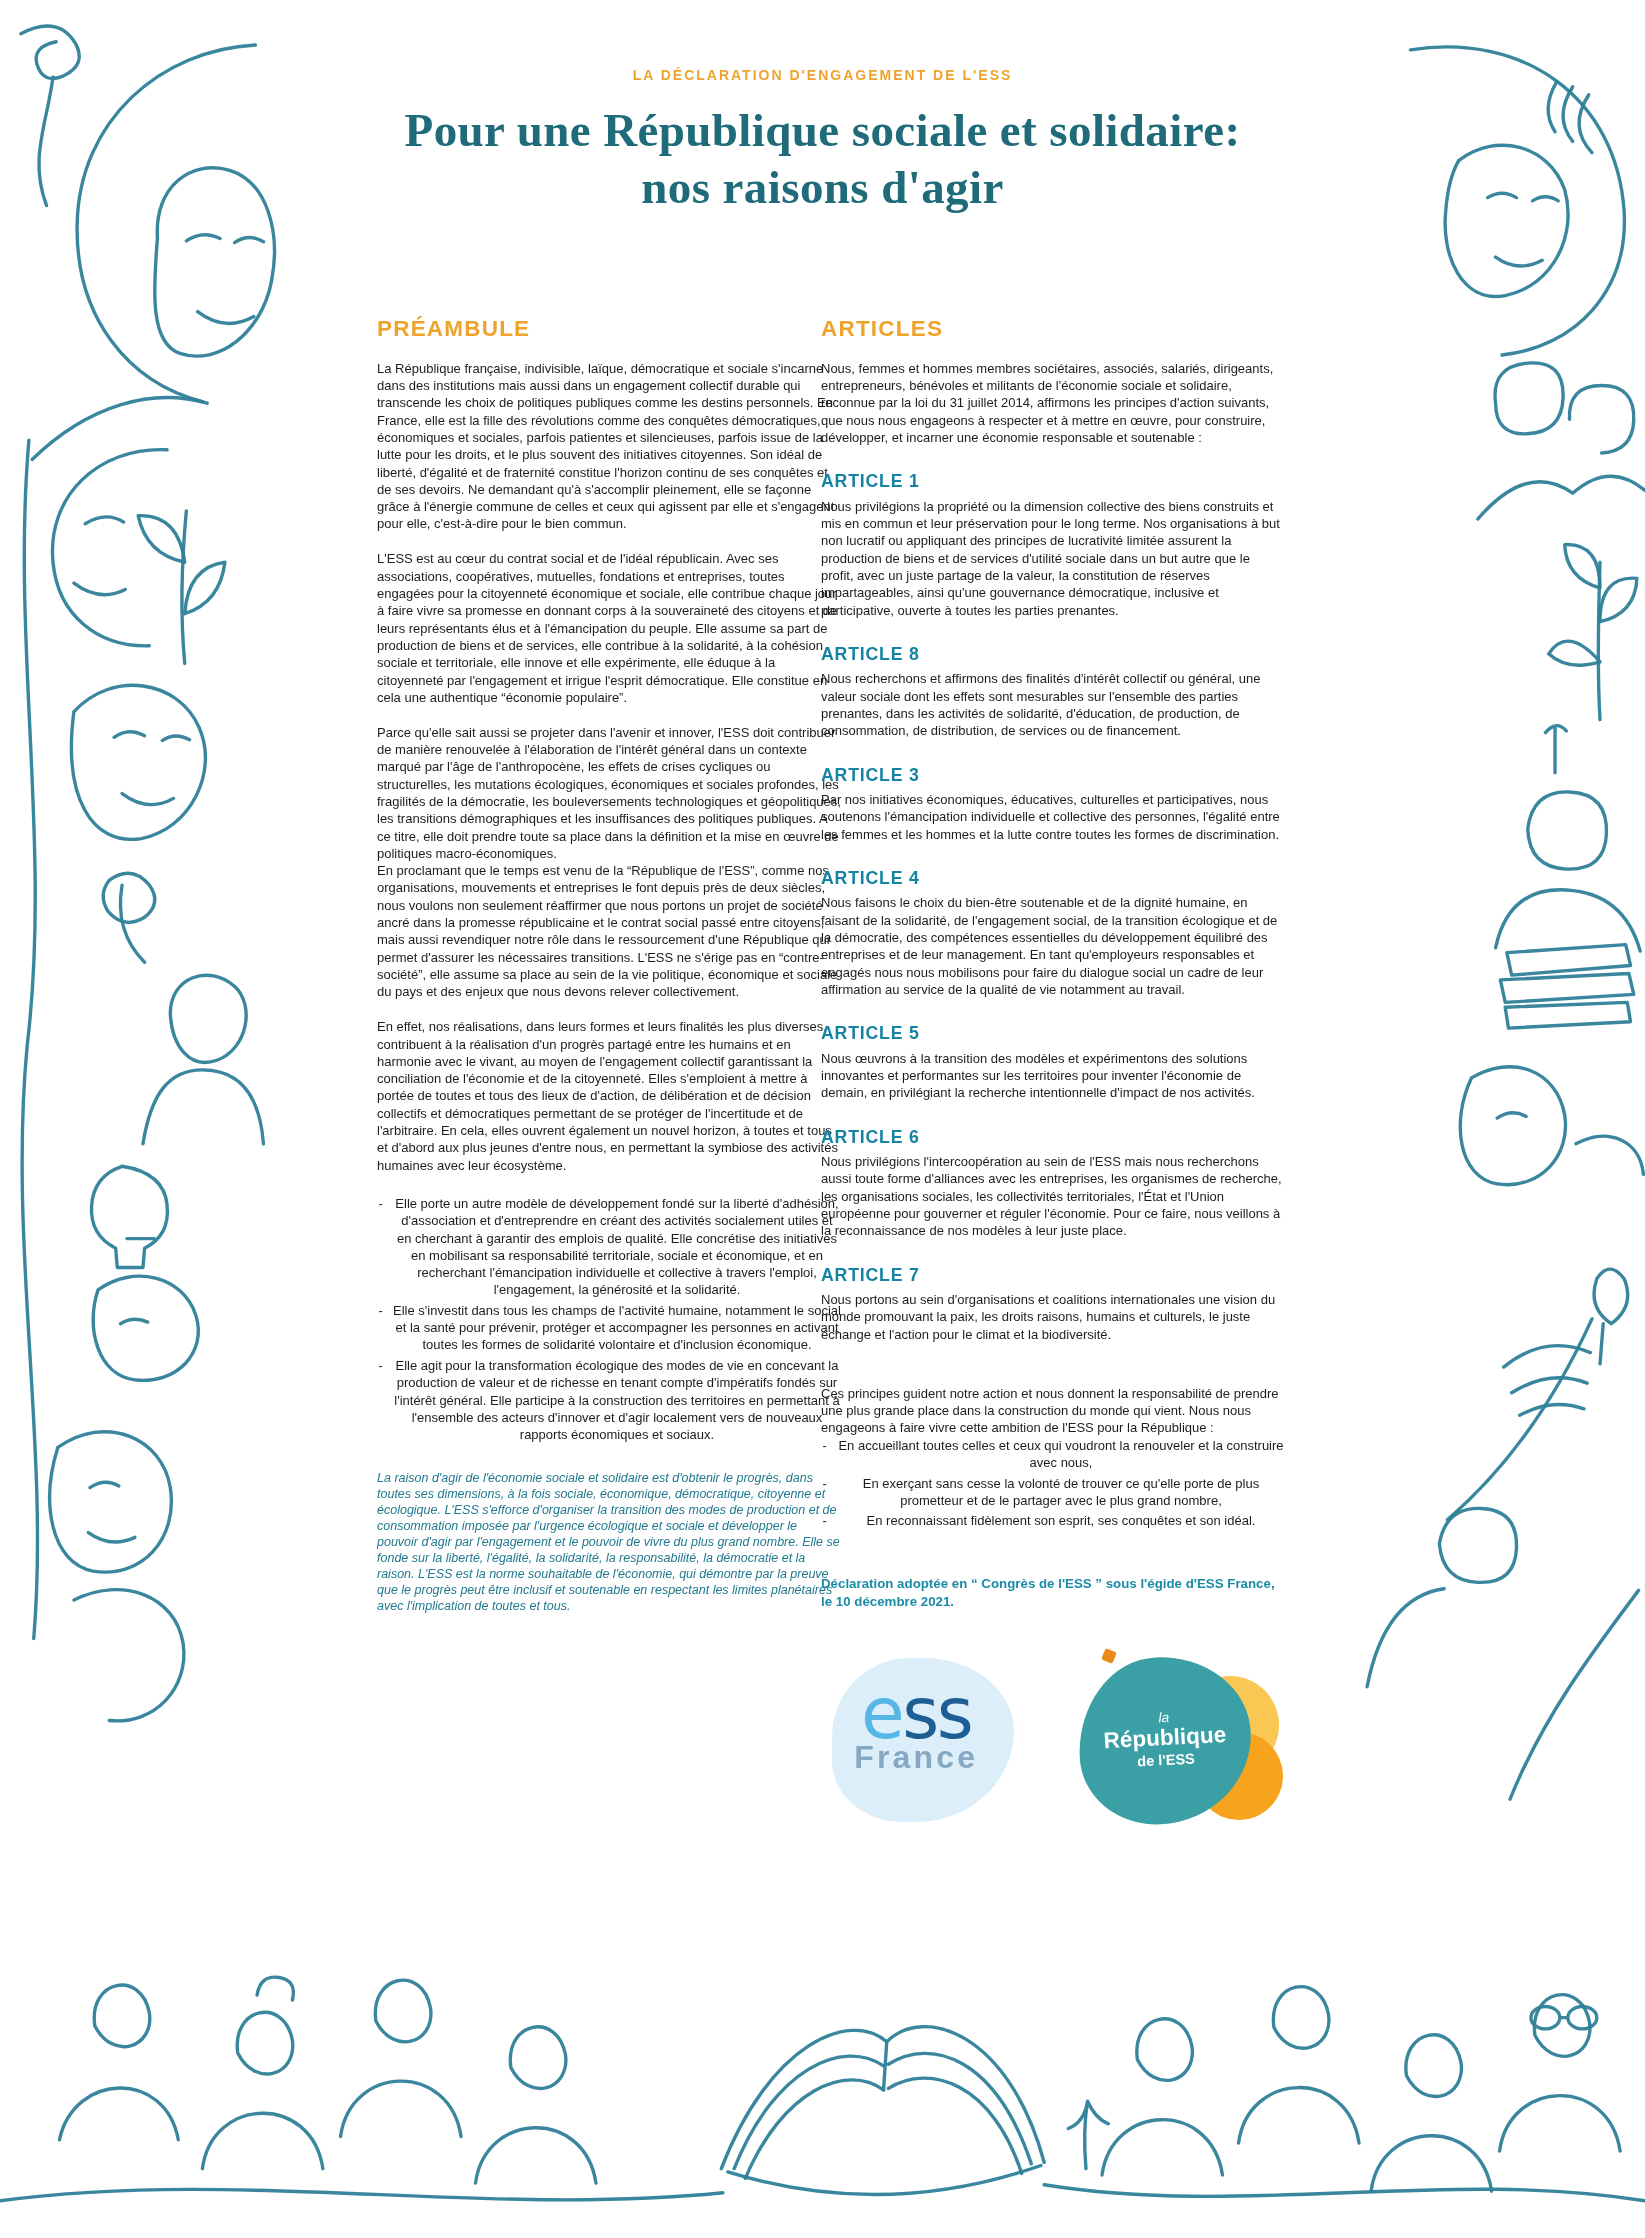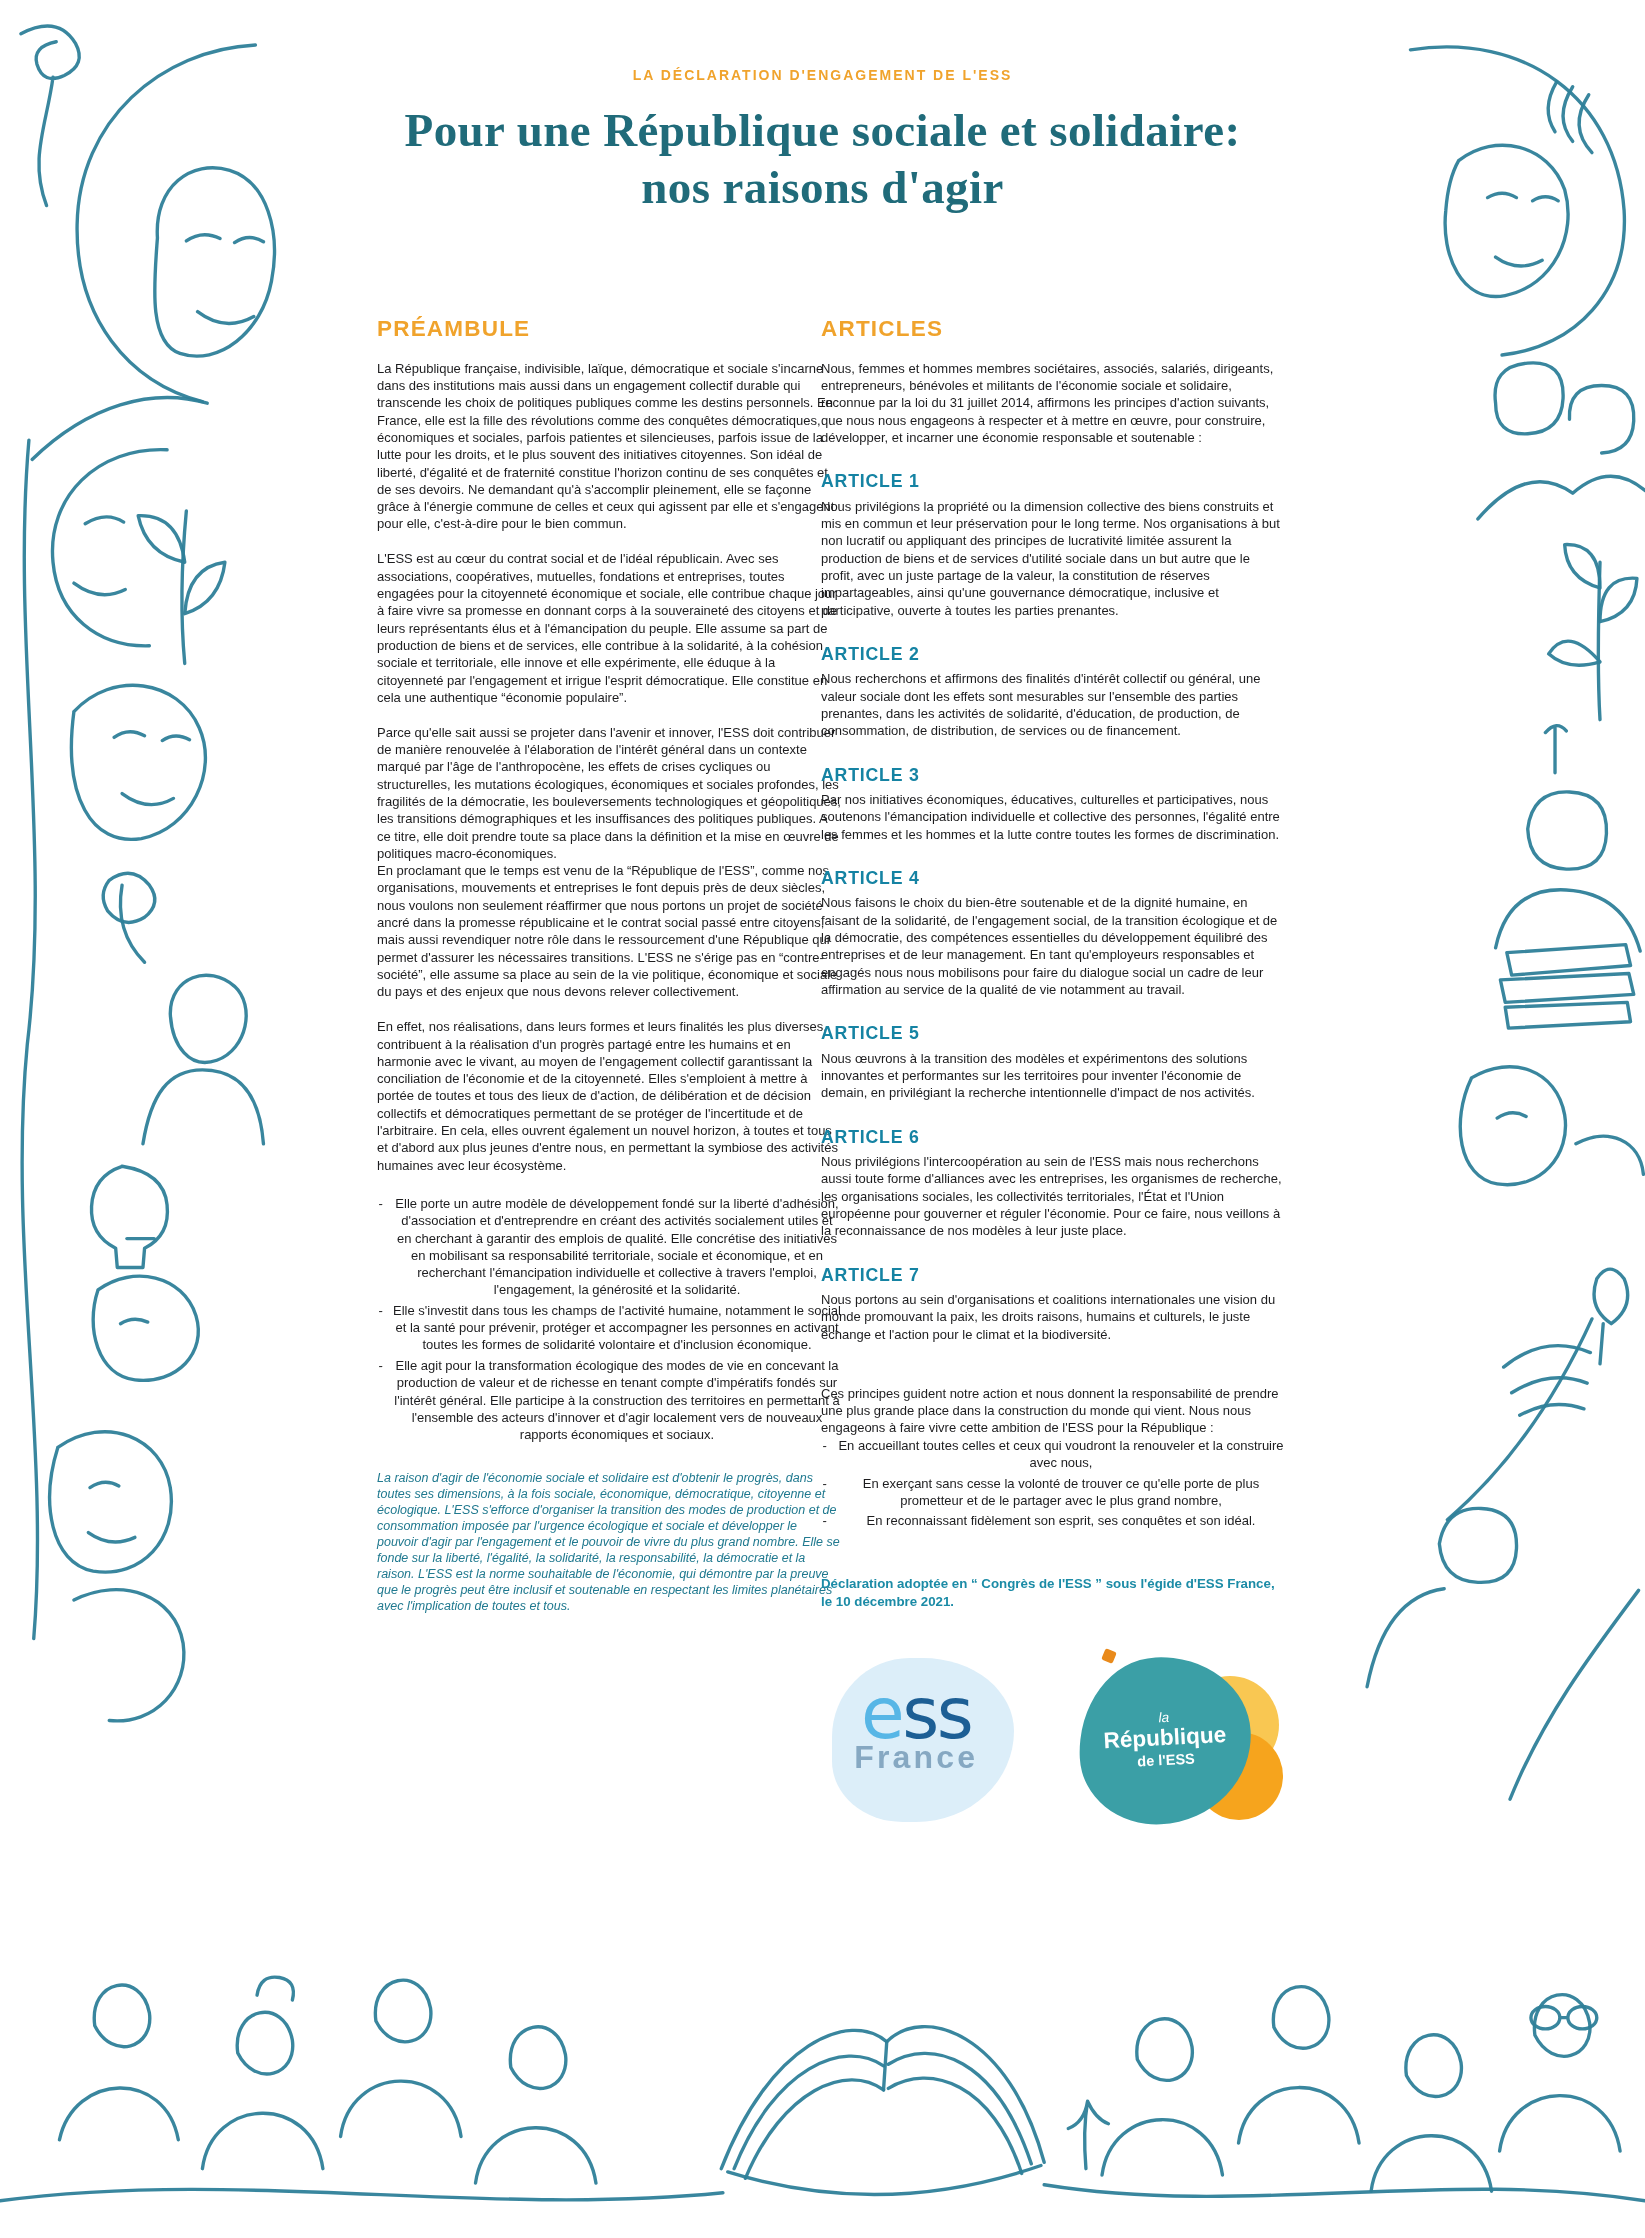--- a/index.html
+++ b/index.html
@@ -214,21 +214,21 @@
 
   <section class="col col-right">
     <h2>ARTICLES</h2>
     <p>Nous, femmes et hommes membres sociétaires, associés, salariés, dirigeants, entrepreneurs, bénévoles et militants de l'économie sociale et solidaire, reconnue par la loi du 31 juillet 2014, affirmons les principes d'action suivants, que nous nous engageons à respecter et à mettre en œuvre, pour construire, développer, et incarner une économie responsable et soutenable :</p>
 
     <div class="article">
       <h3>ARTICLE 1</h3>
       <p>Nous privilégions la propriété ou la dimension collective des biens construits et mis en commun et leur préservation pour le long terme. Nos organisations à but non lucratif ou appliquant des principes de lucrativité limitée assurent la production de biens et de services d'utilité sociale dans un but autre que le profit, avec un juste partage de la valeur, la constitution de réserves impartageables, ainsi qu'une gouvernance démocratique, inclusive et participative, ouverte à toutes les parties prenantes.</p>
     </div>
     <div class="article">
-      <h3>ARTICLE 2</h3>
+      <h3>ARTICLE 8</h3>
       <p>Nous recherchons et affirmons des finalités d'intérêt collectif ou général, une valeur sociale dont les effets sont mesurables sur l'ensemble des parties prenantes, dans les activités de solidarité, d'éducation, de production, de consommation, de distribution, de services ou de financement.</p>
     </div>
     <div class="article">
       <h3>ARTICLE 3</h3>
       <p>Par nos initiatives économiques, éducatives, culturelles et participatives, nous soutenons l'émancipation individuelle et collective des personnes, l'égalité entre les femmes et les hommes et la lutte contre toutes les formes de discrimination.</p>
     </div>
     <div class="article">
       <h3>ARTICLE 4</h3>
       <p>Nous faisons le choix du bien-être soutenable et de la dignité humaine, en faisant de la solidarité, de l'engagement social, de la transition écologique et de la démocratie, des compétences essentielles du développement équilibré des entreprises et de leur management. En tant qu'employeurs responsables et engagés nous nous mobilisons pour faire du dialogue social un cadre de leur affirmation au service de la qualité de vie notamment au travail.</p>
     </div>

